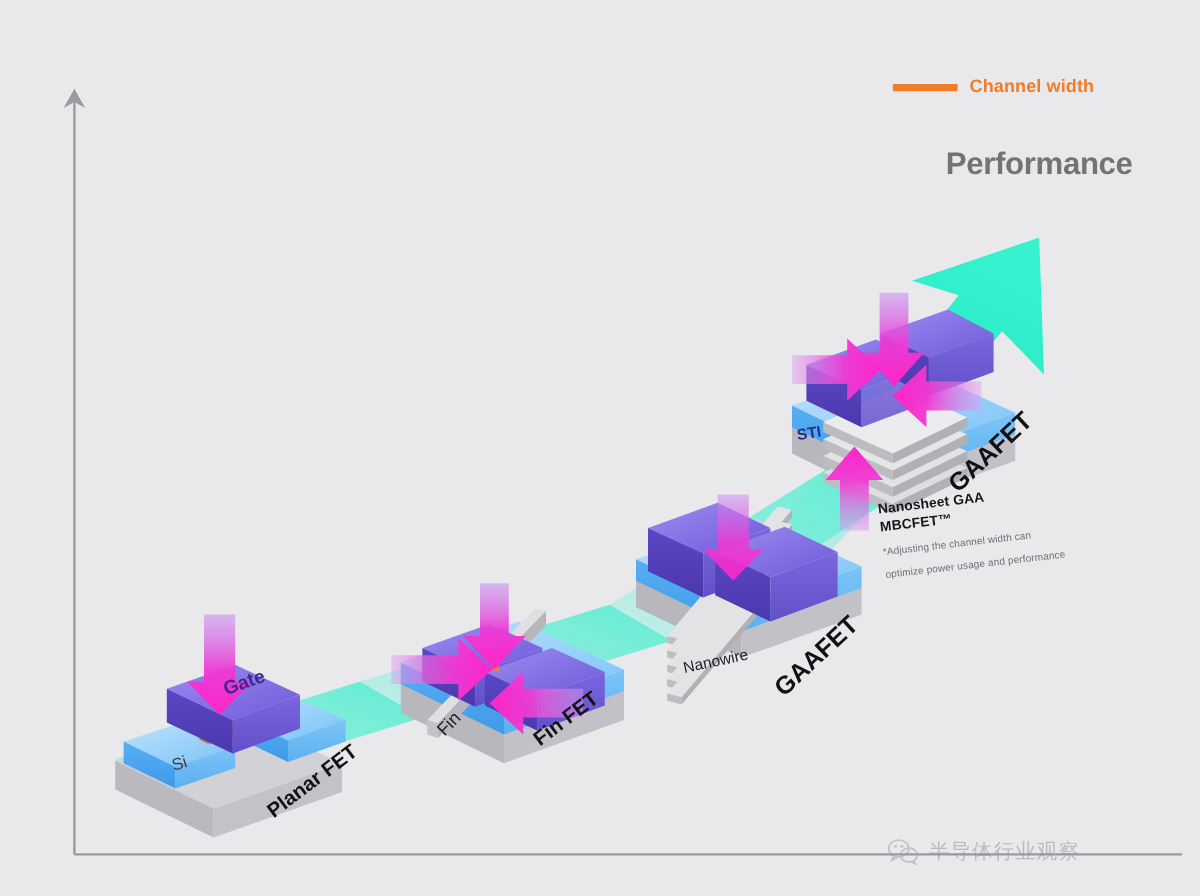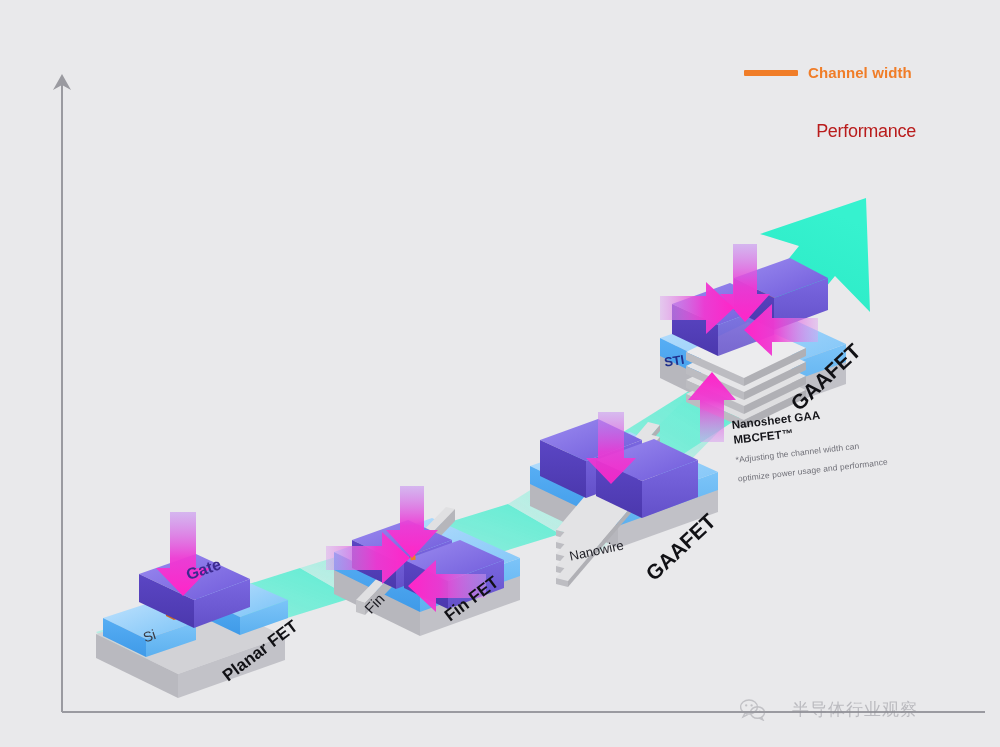--- a/index.html
+++ b/index.html
@@ -13,33 +13,33 @@
   .lyr{position:absolute;left:0;top:0;width:1000px;height:747px;}
   .txt{position:absolute;white-space:pre;}
 
   
   #legend{position:absolute;left:744px;top:52px;display:flex;align-items:center;gap:10px;}
   #legend .bar{width:54px;height:6px;background:#f07d28;border-radius:1px;}
   #legend .lbl{font-size:15px;font-weight:700;color:#f07d28;letter-spacing:.1px;}
 
   
   #headline{position:absolute;left:746px;top:108px;width:240px;text-align:center;
-    font-size:18px;font-weight:400;color:#b91c1c;line-height:1.26;letter-spacing:-.3px;}
+    font-size:26px;font-weight:700;color:#737373;line-height:1.26;letter-spacing:-.3px;}
 
   
   .stagelbl{font-weight:700;color:#111115;transform-origin:0 0;}
   .sublbl{color:#17171c;font-weight:400;transform-origin:0 0;}
 
   
   #nsblock{position:absolute;left:731px;top:406px;transform:rotate(-6.5deg);transform-origin:0 0;}
   #nsblock .t1{font-size:11.5px;font-weight:600;color:#15151a;line-height:1.32;letter-spacing:.1px;}
   #nsblock .t2{margin-top:7px;font-size:8.4px;color:#6e6e76;line-height:1.42;letter-spacing:.1px;}
 
   
-  #wm{position:absolute;left:740px;top:686px;display:flex;align-items:center;gap:26px;opacity:.5;}
+  #wm{position:absolute;left:740px;top:686px;display:flex;align-items:center;gap:8px;opacity:.5;}
   #wm .wmtxt{font-size:17px;color:#8d8d94;letter-spacing:1px;
     font-family:"DejaVu Sans","Liberation Sans",sans-serif;}
 </style>
 </head>
 <body>
 
 <div id="stage">
 
   <svg class="lyr" viewBox="0 0 1000 747">
     <defs>

